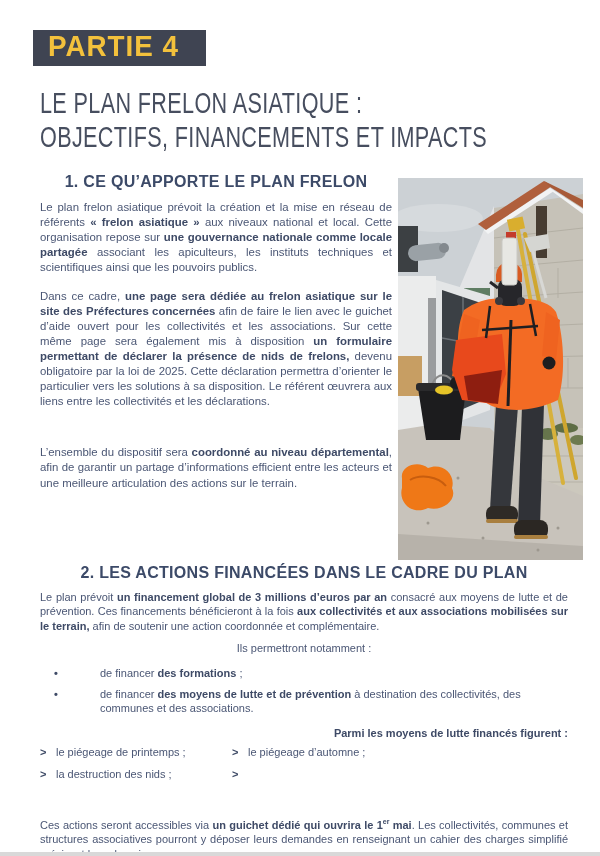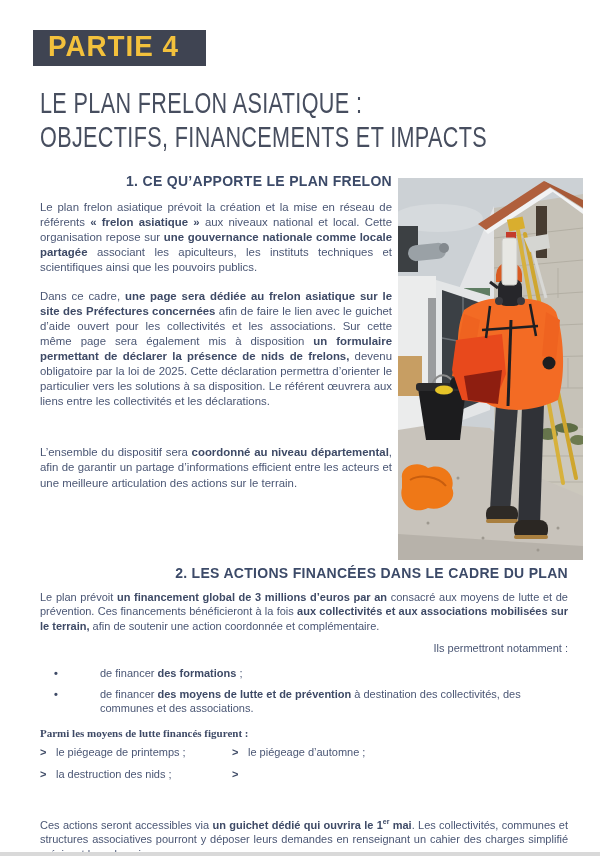--- a/index.html
+++ b/index.html
@@ -10,33 +10,33 @@
               display:flex;align-items:flex-start;padding-left:15px;box-sizing:border-box;}
   .part-badge span{color:#f3c13c;font-size:29px;font-weight:800;letter-spacing:1px;
                    transform:scaleX(.96);transform-origin:left center;white-space:nowrap;}
   .doc-title{position:absolute;left:40px;top:86px;color:#474e5f;}
   .doc-title div{font-size:30px;font-weight:500;line-height:34px;letter-spacing:.5px;
                  transform:scaleX(.72);transform-origin:left top;white-space:nowrap;}
   
   .sec{position:absolute;left:40px;}
   .sec1{top:174px;width:352px;font-size:11.4px;line-height:15.1px;text-align:justify;}
   .sec2{top:566px;width:528px;font-size:11px;line-height:14.6px;text-align:justify;}
-  .sec-heading{font-size:14px;font-weight:800;color:#3c4a68;letter-spacing:.3px;margin:0 0 11px 0;text-align:right;}
+  .sec-heading{font-size:16px;font-weight:800;color:#3c4a68;letter-spacing:.3px;margin:0 0 11px 0;text-align:center;}
   .sec2 .sec-heading{margin-bottom:9px;}
   .para{margin:0 0 13px 0;}
   .para:last-child{margin-bottom:0;margin-top:36px;}
   .sec2 .para{margin-bottom:8px;}
   b{font-weight:700;color:#3e4a66;}
   sup{font-size:7px;vertical-align:super;line-height:0;}
-  .list-intro{margin:6px 0 10px 0;text-align:right;}
+  .list-intro{margin:6px 0 10px 0;text-align:center;}
   .bullet-list{margin:0 0 10px 0;}
   .bullet-item{display:flex;margin:3px 0 6px 0;text-align:left;}
   .bullet-glyph{width:10px;flex:0 0 auto;margin-left:14px;font-weight:700;color:#3e4a66;}
   .bullet-text{flex:1;margin-left:36px;}
-  .means-heading{font-weight:700;color:#3e4a66;margin:10px 0 5px 0;text-align:left;font-family:Liberation Serif, serif;}
+  .means-heading{font-weight:700;color:#3e4a66;margin:10px 0 5px 0;text-align:right;}
   .means-grid{display:grid;grid-template-columns:192px 1fr;row-gap:7px;margin:0 0 11px 0;}
   .means-item{display:flex;text-align:left;}
   .arrow-glyph{width:16px;flex:0 0 auto;font-weight:700;color:#3e4a66;}
   
   .photo{position:absolute;left:398px;top:178px;width:185px;height:382px;overflow:hidden;}
   .photo svg{display:block;width:100%;height:100%;}
   
   .page-edge{position:absolute;left:0;bottom:0;width:100%;height:4px;background:#d9d9d9;}
 </style>
 </head>

